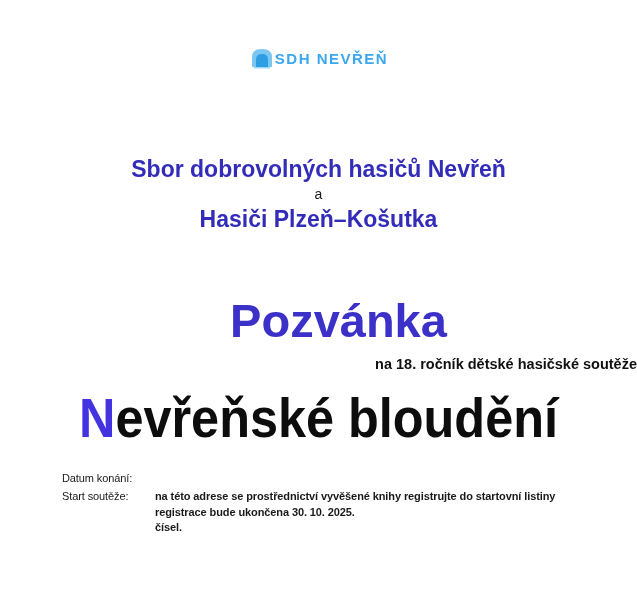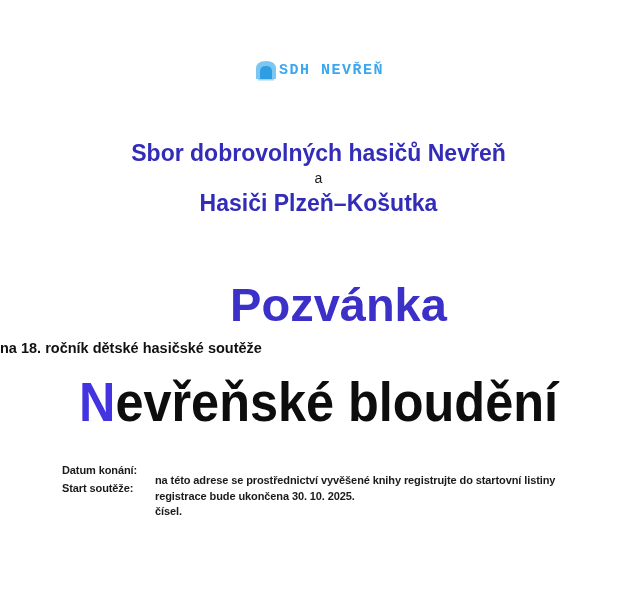--- a/index.html
+++ b/index.html
@@ -7,50 +7,50 @@
     position:relative;
     width:637px; height:597px;
     background:#ffffff;
     overflow:hidden;
     font-family:"Liberation Sans", sans-serif;
     color:#1a1a1a;
   }
 
   
   .logo {
-    padding-top:58px;
+    padding-top:46px;
     display:flex; justify-content:center; align-items:center;
     gap:0;
-    height:24px; box-sizing:content-box;font-family:Liberation Mono, monospace;
+    height:24px; box-sizing:content-box;
   }
   .logo-text {
     font-size:15px; font-weight:600;
     letter-spacing:1.5px;
     color:var(--c-logo,#3aa7ef);
   }
 
   
-  .organizers { margin-top:56px; text-align:center; }
+  .organizers { margin-top:84px; text-align:center; }
   .org-line {
     font-size:23px; font-weight:bold; line-height:30px;
     color:var(--c-organizer,#322cb8);
   }
   .conjunction {
     font-size:14px; line-height:20px; color:#1a1a1a;
   }
 
   
   .invite-title {
     margin-top:62px; text-align:center;
     font-size:47px; font-weight:bold; line-height:50px;
     color:var(--c-invitation,#3b30c8);
     padding-left:40px;
   }
   .invite-subtitle {
-    margin-top:10px; text-align:left;
+    margin-top:10px; text-align:right;
     font-size:14.5px; font-weight:bold; line-height:17px;
     color:#111111;
   }
 
   
   .event-title {
     margin:14px 0 0 0; text-align:center;
     font-size:56px; font-weight:bold; line-height:62px;
     color:#0d0d0d;
     transform:scaleX(0.9); transform-origin:50% 50%;
@@ -59,21 +59,21 @@
   .event-title .initial { color:var(--c-initial,#4433e0); }
 
   
   .details {
     margin:22px 0 0 62px;
     font-size:11px; line-height:15.5px;
     letter-spacing:-0.1px;
     color:#1a1a1a;
   }
   .detail-row { display:grid; grid-template-columns:93px 1fr; }
-  .detail-label { font-weight:bold;margin-top:8px; }
+  .detail-label { font-weight:normal; }
   .row-date { align-items:baseline; height:18px; }
   .date-day { display:inline-block; width:72px; }
   .date-value {
     font-size:16px; font-weight:bold;
     color:var(--c-date,#3c33cc);
   }
   .bold-line { font-weight:bold; white-space:nowrap; }
   .oshps-link {
     font-weight:bold; color:#1a1a1a;
     text-decoration:underline; cursor:pointer;

